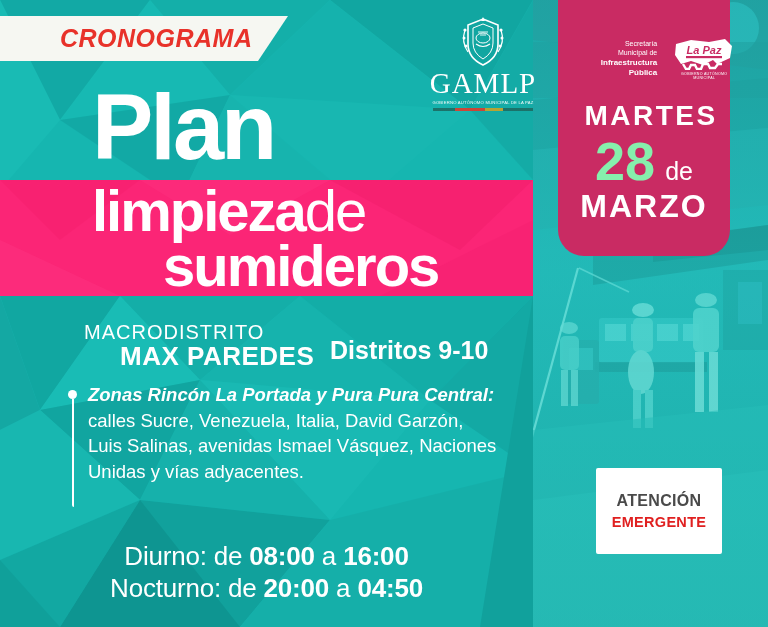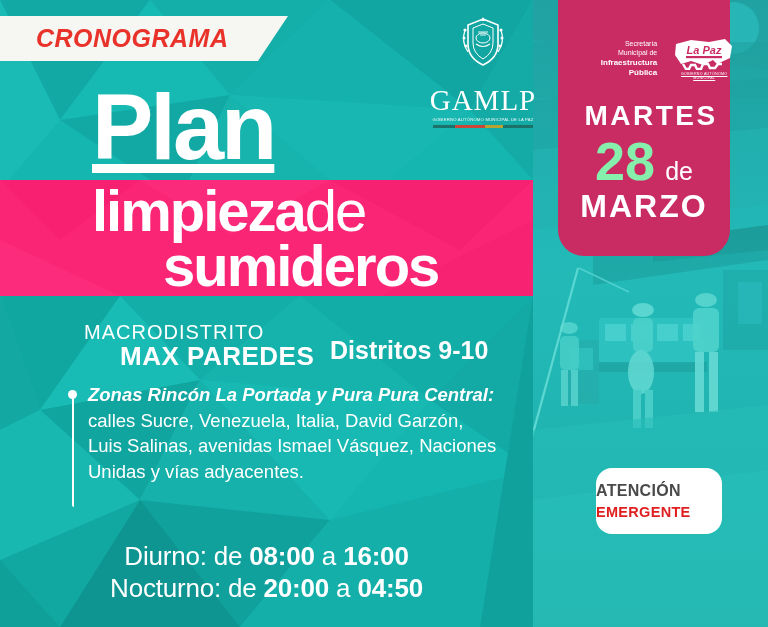--- a/index.html
+++ b/index.html
@@ -24,64 +24,64 @@
     position:absolute;inset:0;
     background:linear-gradient(180deg,rgba(27,200,195,.55) 0%,rgba(30,205,198,.62) 45%,rgba(32,200,192,.55) 100%);
     mix-blend-mode:normal;
   }
 
   
   .crono-banner{
     position:absolute;left:0;top:16px;width:288px;height:45px;
     background:#f6f7f2;
     clip-path:polygon(0 0, 288px 0, 258px 45px, 0 45px);
-    display:flex;align-items:center;
+    display:flex;align-items:center;padding-left:24px;
   }
   .crono-text{
     margin-left:36px;color:#e8322a;font-weight:bold;font-style:italic;
     font-size:25px;letter-spacing:.5px;
   }
 
   
   .gamlp{position:absolute;left:424px;top:16px;width:118px;text-align:center;color:#fff;}
   .gamlp .shield{display:block;margin:0 auto;}
   .gamlp .gname{
     font-family:"Liberation Serif", serif;font-size:29px;letter-spacing:1px;
-    line-height:1;margin-top:18px;
+    line-height:1;margin-top:1px;
   }
   .gamlp .gsub{font-size:4.2px;letter-spacing:.2px;margin-top:2px;opacity:.95;}
   .gamlp .gbar{margin:3px auto 0;width:100px;height:3px;
     background:linear-gradient(90deg,#1d6b63 0%,#1d6b63 22%,#e03a2a 22%,#e03a2a 52%,#c9a227 52%,#c9a227 70%,#1d6b63 70%);
     opacity:.9;}
 
   
   .date-panel{
     position:absolute;left:558px;top:0;width:172px;height:256px;
     background:#c92b63;border-radius:0 0 26px 26px;
     color:#fff;text-align:center;
   }
   .sec-logo{display:flex;align-items:center;justify-content:center;gap:8px;padding-top:38px;padding-left:48px;}
   .sec-txt{font-size:7px;line-height:1.25;text-align:right;}
   .sec-txt .l1{font-weight:normal;}
   .sec-txt .l2{font-weight:bold;font-size:8px;}
   .sec-div{width:1px;height:26px;background:rgba(255,255,255,.55);}
-  .lapaz{text-align:center;text-decoration:underline;}
+  .lapaz{text-align:center;}
   .lapaz .lp-mark{display:block;}
   .lapaz .lp-sub{font-size:3.6px;letter-spacing:.3px;margin-top:2px;}
 
   .d-day{font-size:28px;font-weight:bold;letter-spacing:2.5px;margin-top:22px;line-height:1;padding-left:14px;}
   .d-mid{display:flex;align-items:baseline;justify-content:center;gap:10px;margin-top:4px;}
   .d-num{font-size:54px;font-weight:bold;color:#86efac;line-height:1;letter-spacing:0px;}
   .d-de{font-size:25px;font-weight:normal;line-height:1;}
   .d-mon{font-size:32px;font-weight:bold;letter-spacing:2px;line-height:1;margin-top:2px;}
 
   
   .t-plan{
     position:absolute;left:92px;top:84px;color:#fff;font-weight:bold;
-    font-size:92px;line-height:.95;letter-spacing:-3px;z-index:4;text-decoration:underline;
+    font-size:92px;line-height:.95;letter-spacing:-3px;z-index:4;
   }
   .pink-band{
     position:absolute;left:0;top:180px;width:533px;height:116px;background:#fb2576;z-index:2;
   }
   .pink-band .pb-poly{position:absolute;inset:0;}
   .t-limp{
     position:absolute;left:92px;top:182px;color:#fff;font-size:58px;line-height:1;
     letter-spacing:-2px;z-index:5;white-space:nowrap;
   }
   .t-limp b{font-weight:bold;}
@@ -111,23 +111,23 @@
   
   .schedule{
     position:absolute;left:0;top:540px;width:533px;text-align:center;color:#fff;z-index:5;
     font-size:26px;line-height:1.24;letter-spacing:-.2px;
   }
   .schedule .lbl{font-weight:normal;}
   .schedule .hr{font-weight:bold;}
 
   
   .aten{
-    position:absolute;left:596px;top:468px;width:126px;height:66px;
-    background:#fff;border-radius:16px;display:flex;flex-direction:column;
-    justify-content:center;z-index:6;
+    position:absolute;left:596px;top:468px;width:126px;height:86px;
+    background:#fff;border-radius:2px;display:flex;flex-direction:column;
+    align-items:center;justify-content:center;z-index:6;
   }
   .aten .a1{color:#4a4a4a;font-weight:bold;font-size:16px;letter-spacing:.3px;}
   .aten .a2{color:#e02020;font-weight:bold;font-size:14.5px;letter-spacing:.3px;margin-top:4px;}
 </style>
 </head>
 <body>
 
 <div class="poster">
 
   <div class="bg-poly">

